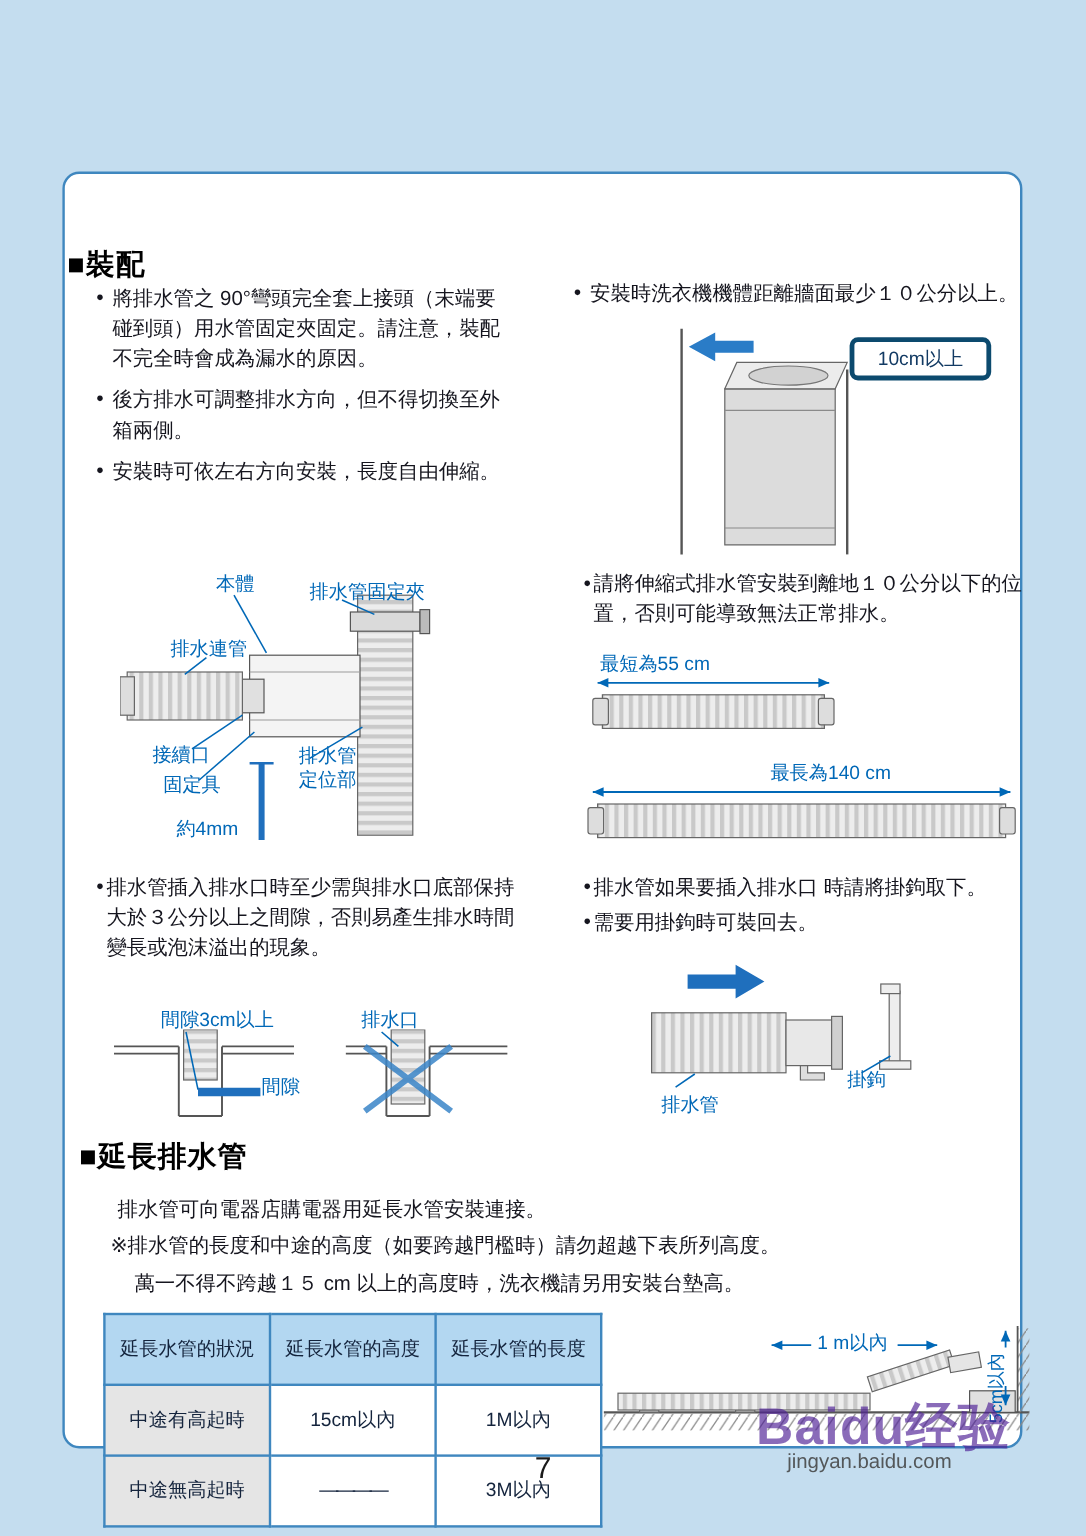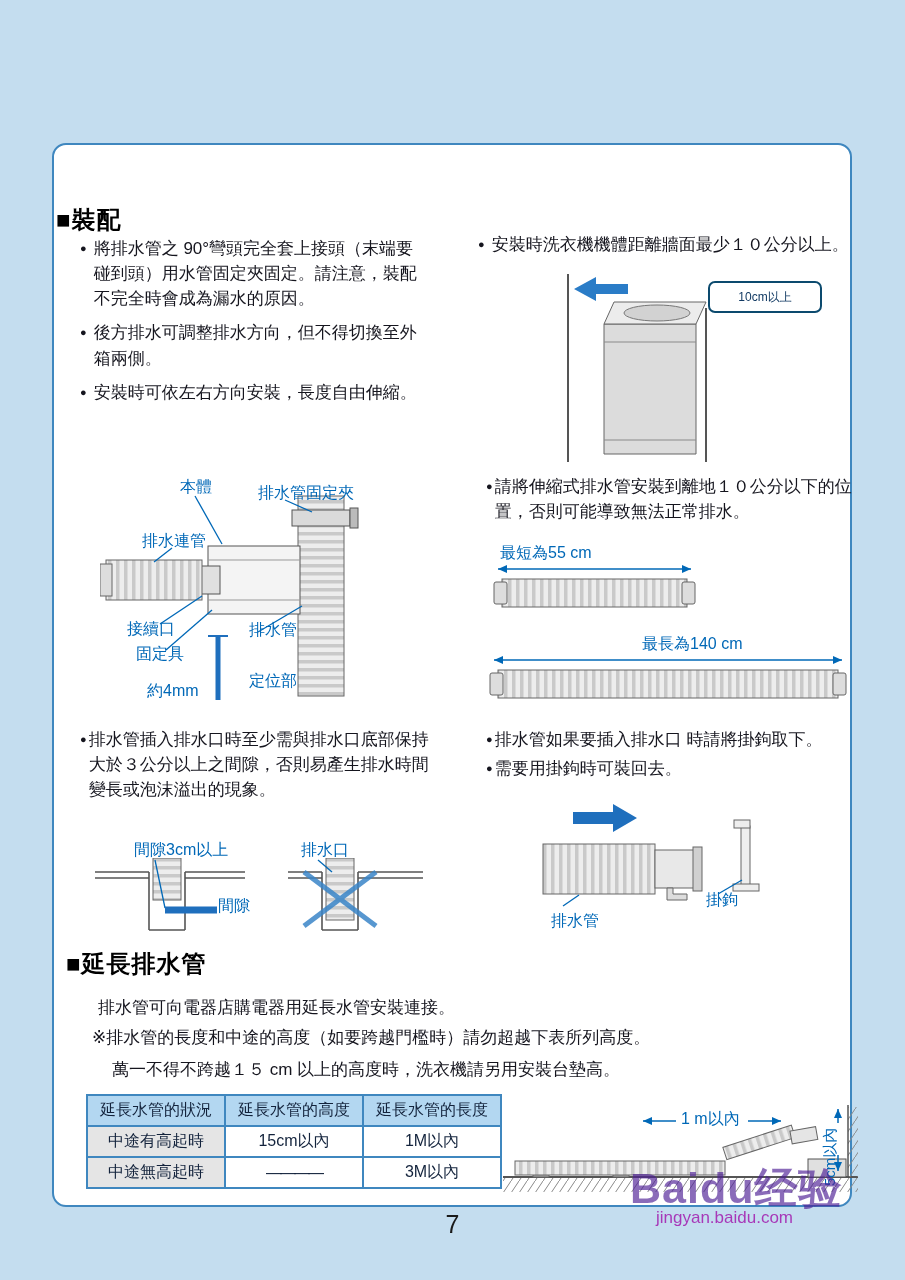--- a/index.html
+++ b/index.html
@@ -18,62 +18,62 @@
   .body-text{font-size:17px;line-height:1.48;color:#15151e;}
   .bullet-item{display:flex;margin-bottom:9px;}
   .bullet-dot{font-size:11px;line-height:2.2;margin-right:7px;flex:0 0 auto;}
   .dlabel{position:absolute;font-size:16px;color:#0068b7;white-space:nowrap;}
   .plain-line{position:absolute;font-size:17px;color:#15151e;white-space:nowrap;}
   #h-assembly{left:56px;top:204px;text-align:right;}
   #bullets-left{left:80px;top:236px;width:345px;}
   #note-wall{left:478px;top:232px;width:372px;}
   #svg-machine{left:556px;top:270px;}
   #label-10cm{left:708px;top:281px;width:110px;height:28px;background:#fff;
-              border:2px solid #0c4a6e;border-radius:7px;display:flex;align-items:center;
-              justify-content:center;font-size:12px;color:#123a63;}
+              border:4px solid #0c4a6e;border-radius:7px;display:flex;align-items:center;
+              justify-content:center;font-size:16px;color:#123a63;}
   #svg-clamp{left:100px;top:468px;}
   #lbl-body{left:180px;top:477px;}
   #lbl-clamp{left:258px;top:483px;}
   #lbl-hose{left:142px;top:531px;}
   #lbl-joint{left:127px;top:619px;}
   #lbl-fixture{left:136px;top:644px;}
   #lbl-4mm{left:147px;top:666px;margin-top:15px;}
   #lbl-pos1{left:249px;top:620px;}
-  #lbl-pos2{left:249px;top:640px;margin-top:31px;}
+  #lbl-pos2{left:249px;top:640px;}
   #note-height{left:486px;top:474px;width:368px;}
   #lbl-shortest{left:500px;top:543px;}
   #svg-shorthose{left:492px;top:562px;}
   #lbl-longest{left:642px;top:634px;}
   #svg-longhose{left:488px;top:653px;}
   #note-gap{left:80px;top:727px;width:352px;}
   #lbl-gap3{left:134px;top:840px;}
   #lbl-drain{left:301px;top:840px;}
   #svg-gap1{left:95px;top:858px;}
   #svg-gap2{left:288px;top:858px;}
   #lbl-gap{left:218px;top:896px;}
   #notes-hook{left:486px;top:727px;width:372px;}
   #svg-hook{left:535px;top:800px;}
   #lbl-hosename{left:551px;top:911px;}
   #lbl-hookname{left:706px;top:890px;}
   #h-extension{left:66px;top:948px;}
   #ext-line1{left:98px;top:996px;}
   #ext-line2{left:92px;top:1026px;}
   #ext-line3{left:112px;top:1058px;}
   #ext-table{position:absolute;left:86px;top:1094px;border-collapse:collapse;font-size:16px;color:#13233c;}
-  #ext-table th,#ext-table td{border:2px solid #3f87bf;text-align:center;padding:2px 8px;height:25px;font-weight:normal;}
+  #ext-table th,#ext-table td{border:2px solid #3f87bf;text-align:center;padding:16px 8px;height:25px;font-weight:normal;}
   #ext-table .hd{background:#b3d7f1;width:120px;}
   #ext-table .rowhead{background:#e5e5e5;margin-left:16px;}
   #ext-table td{background:#ffffff;width:112px;}
   .dashcell{letter-spacing:-2px;}
   #svg-ext{left:503px;top:1097px;}
   #lbl-1m{left:681px;top:1109px;}
   #lbl-5cm{left:821px;top:1186px;transform:rotate(-90deg);transform-origin:left top;font-size:15px;}
   #page-number{left:0;top:1210px;width:905px;text-align:center;font-size:25px;color:#1a1a1a;}
   #wm-main{left:630px;top:1160px;font-size:43px;font-weight:bold;color:#4c1d95;opacity:0.65;letter-spacing:1px;}
-  #wm-sub{left:656px;top:1208px;font-size:17px;color:#a21caf;opacity:0.85;}
+  #wm-sub{left:656px;top:1208px;font-size:17px;color:#404040;opacity:0.85;}
 </style>
 </head>
 <body>
 
 <div id="page">
 
   <div id="panel"></div>
 
 
   <div id="h-assembly" class="section-heading">■裝配</div>

